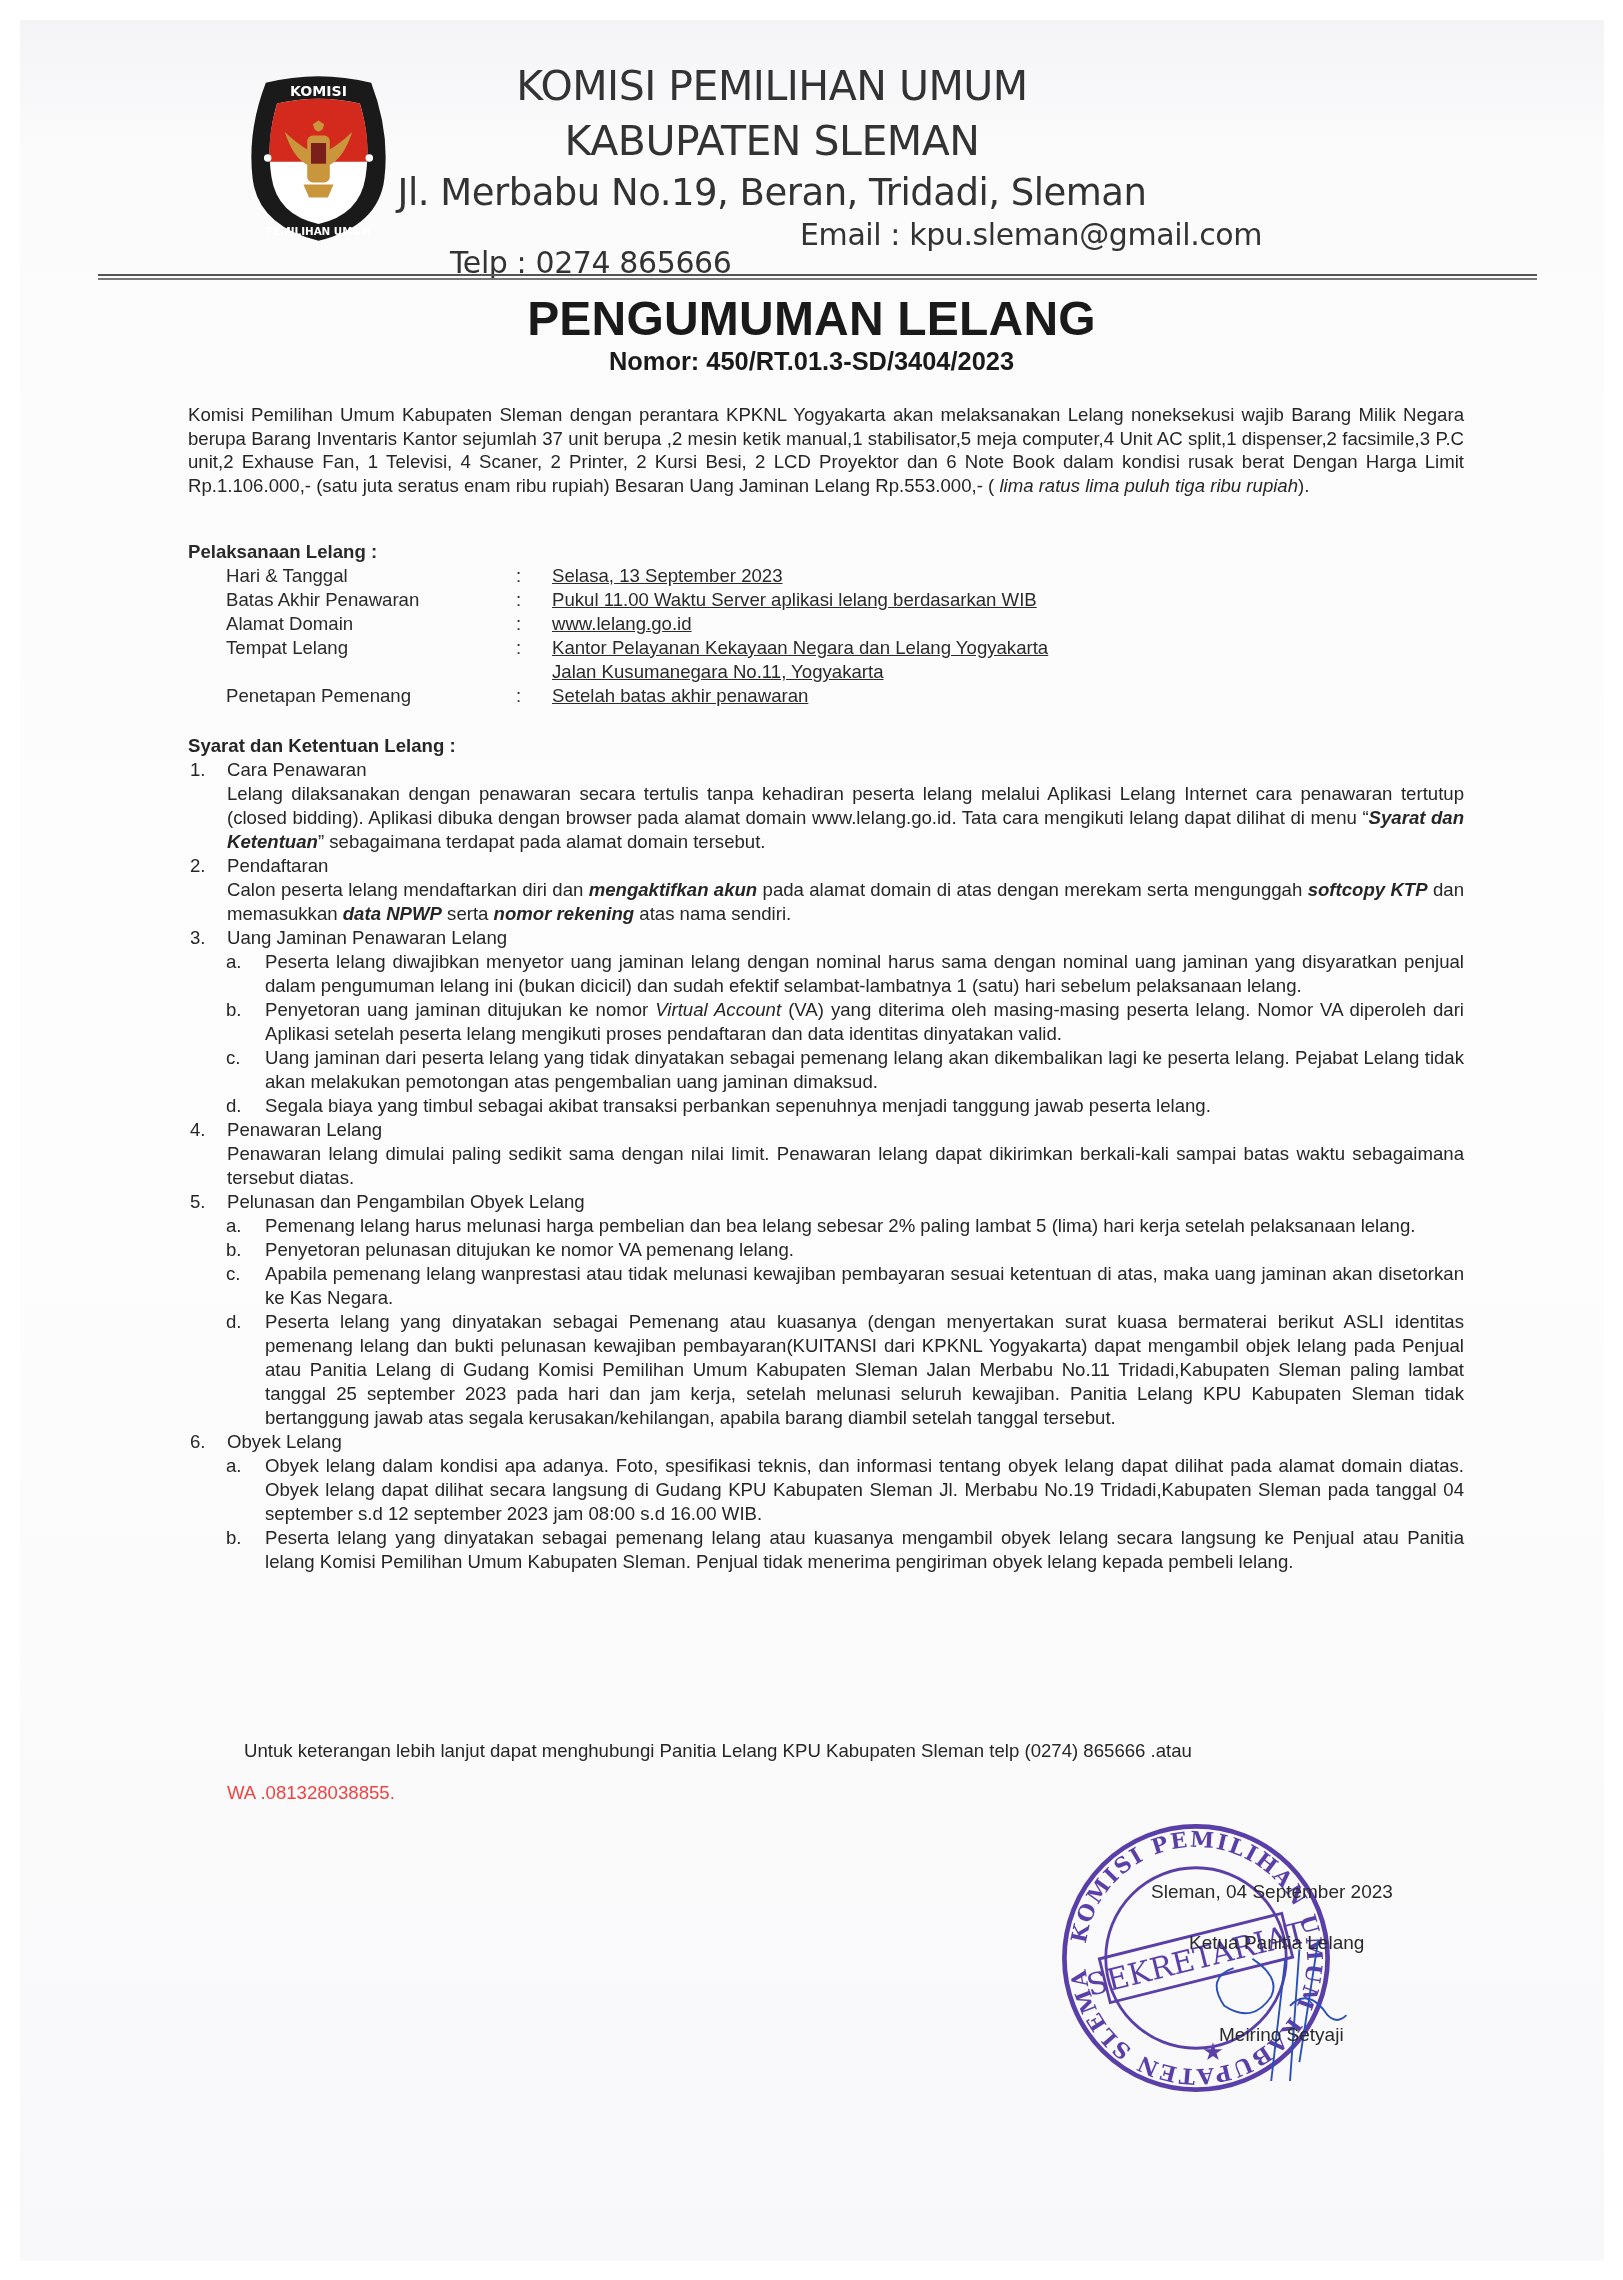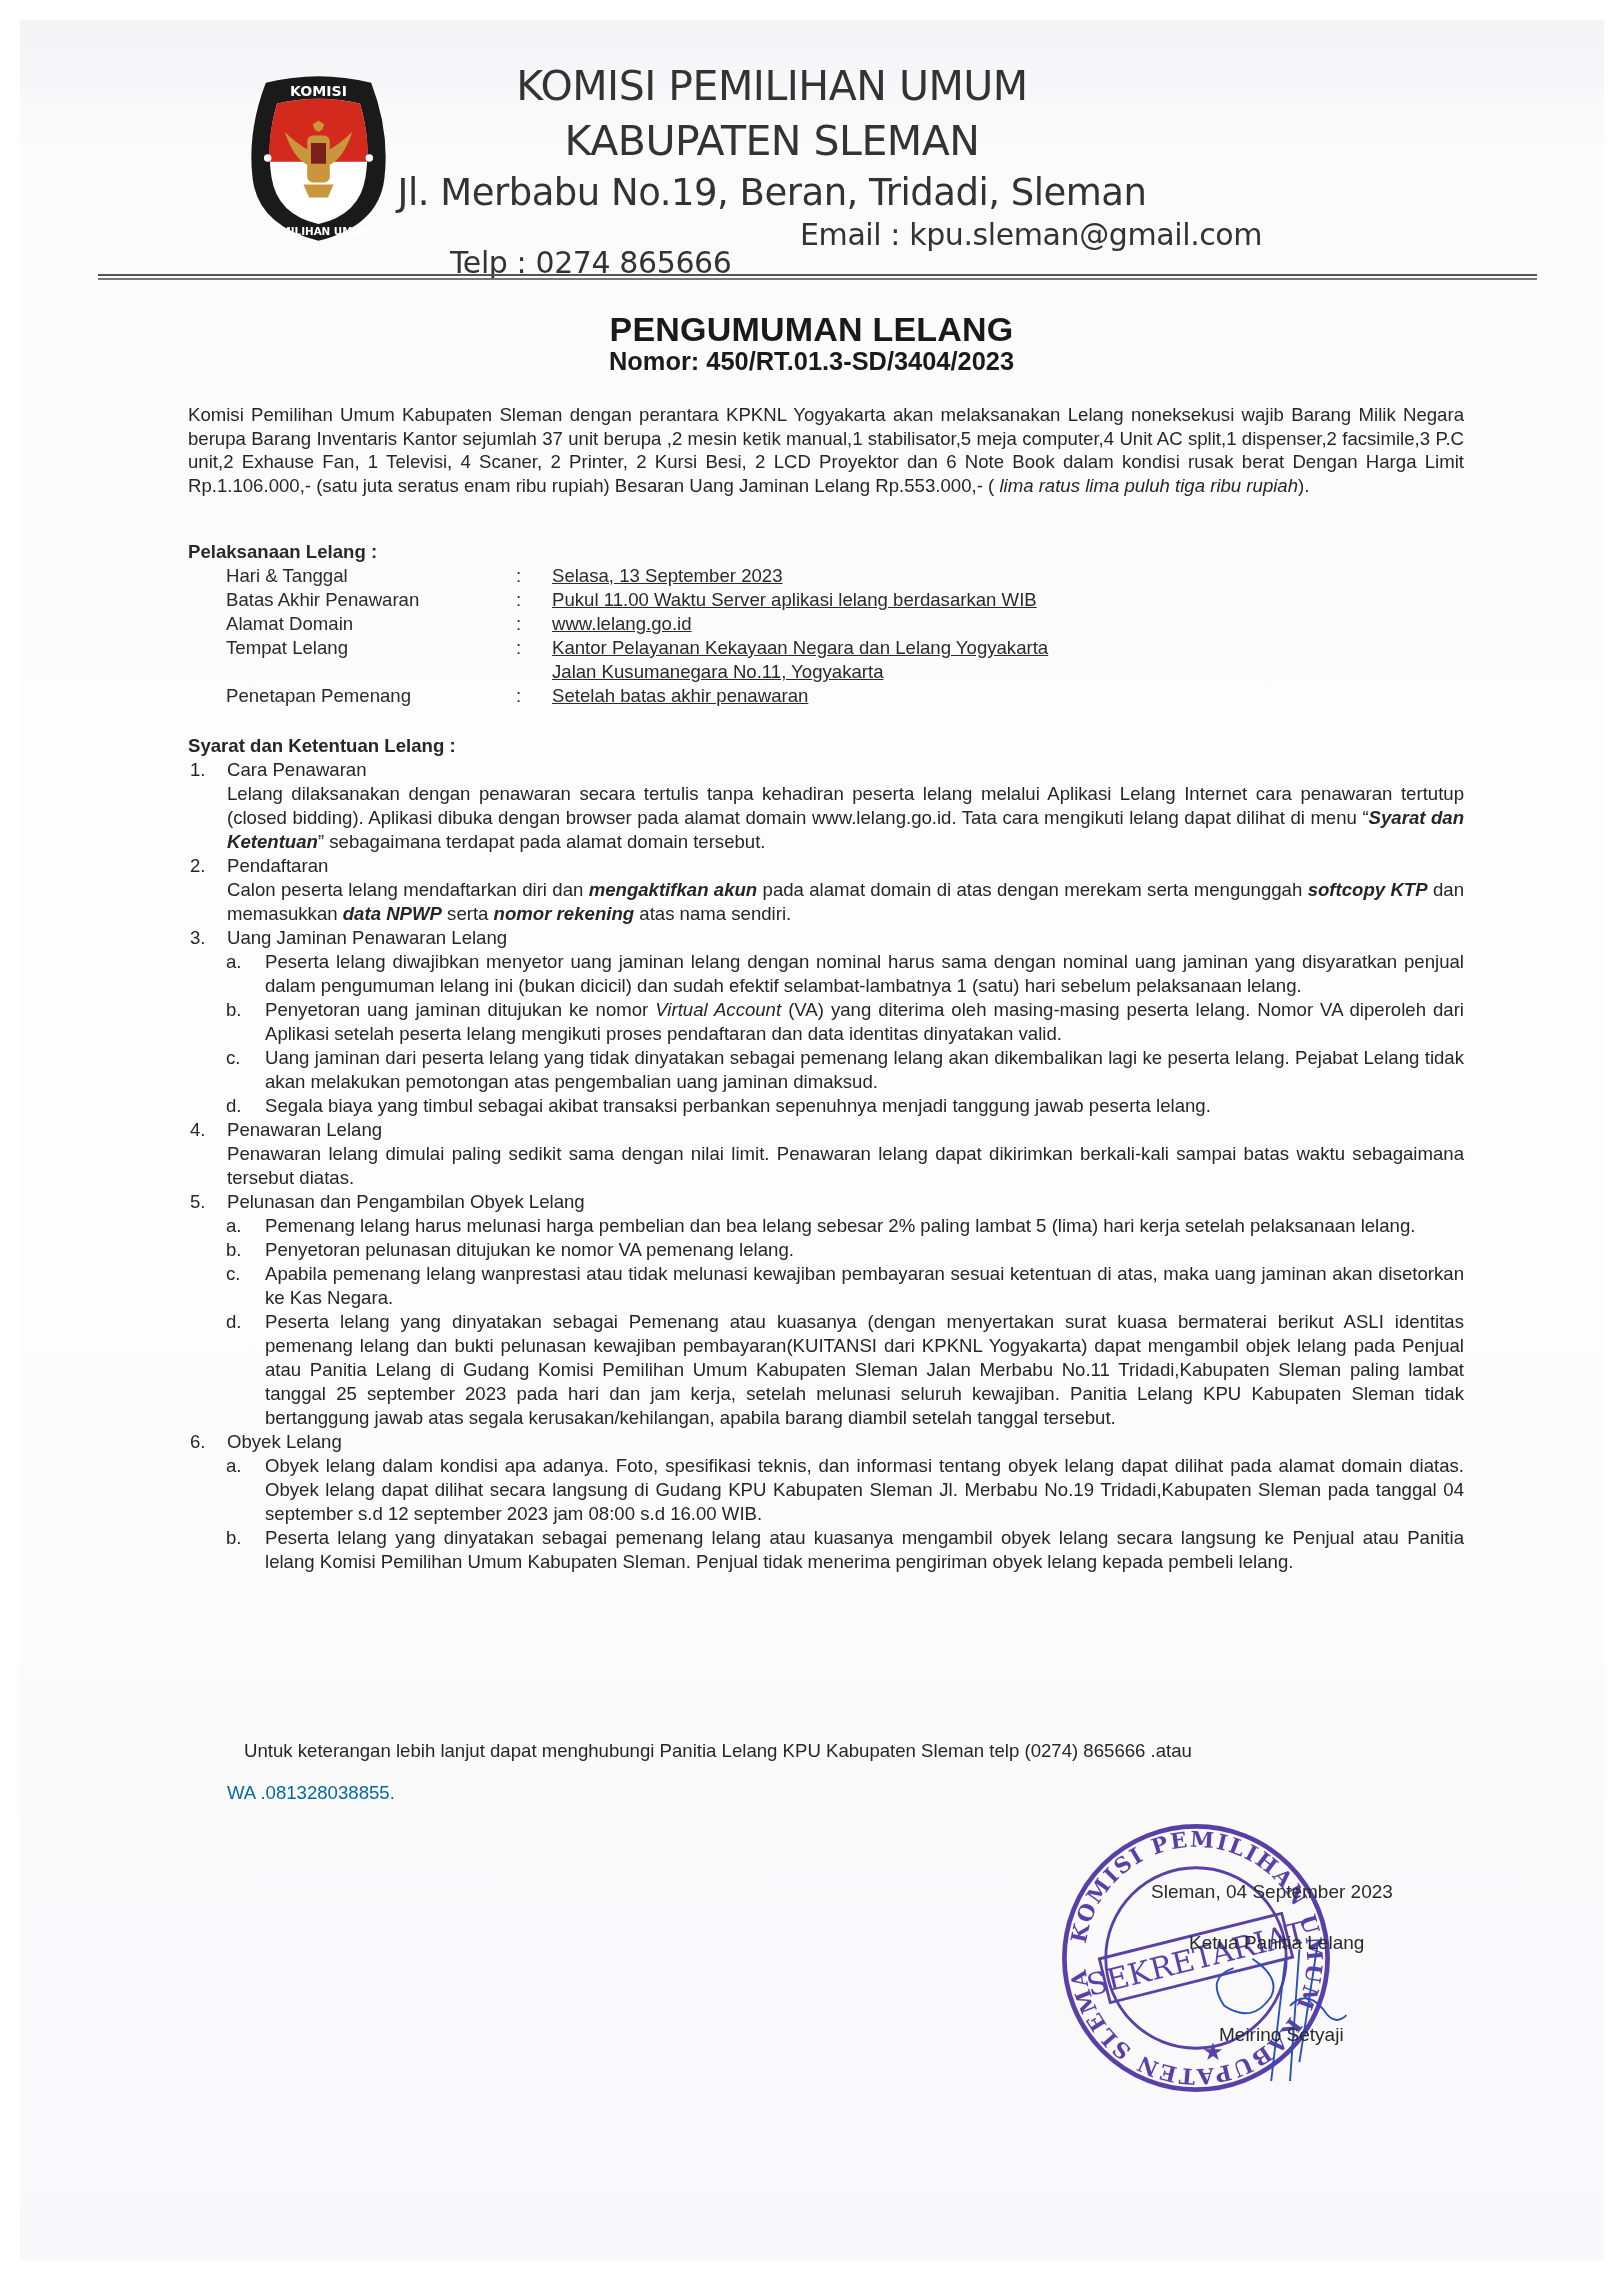--- a/index.html
+++ b/index.html
@@ -13,21 +13,21 @@
             font-family:"DejaVu Sans",sans-serif;letter-spacing:-0.5px;}
   .h1{top:62px;left:254px;width:1036px;font-size:41px;}
   .h2{top:117px;left:254px;width:1036px;font-size:41px;}
   .h3{top:171px;left:254px;width:1036px;font-size:37px;text-align:center;}
   .h4{position:absolute;top:217px;left:450px;font-size:30px;font-family:"DejaVu Sans",sans-serif;color:#333;letter-spacing:-0.4px;margin-top:28px;}
   .h4b{position:absolute;top:217px;left:800px;font-size:30px;font-family:"DejaVu Sans",sans-serif;color:#333;letter-spacing:-0.4px;}
   .rule{position:absolute;left:98px;top:274px;width:1439px;height:1.9px;background:#555;}
   .rule2{position:absolute;left:98px;top:278px;width:1439px;height:1.9px;background:#777;}
 
   .title{position:absolute;left:0;width:1623px;text-align:center;font-weight:bold;color:#1a1a1a;}
-  .t1{top:310px;font-size:34px;letter-spacing:0.2px;}
+  .t1{top:291px;font-size:48px;letter-spacing:0.2px;}
   .t2{top:347px;font-size:25.4px;}
 
   .body{position:absolute;left:188px;width:1276px;font-size:18.6px;line-height:23.5px;color:#262626;}
   .para{top:403px;text-align:justify;}
   .para i{font-style:italic;}
   .sec-h{font-weight:bold;}
   .tbl{position:absolute;left:188px;top:540px;font-size:18.6px;line-height:24px;}
   .tbl .row{position:relative;height:24px;}
   .tbl .lbl{position:absolute;left:38px;white-space:nowrap;}
   .tbl .col{position:absolute;left:328px;}
@@ -35,21 +35,21 @@
 
   .terms{position:absolute;left:188px;top:734px;width:1276px;font-size:18.6px;line-height:24px;color:#262626;}
   .item{position:relative;padding-left:39px;}
   .item .num{position:absolute;left:1.9px;top:0;}
   .sub{position:relative;padding-left:77px;text-align:justify;}
   .sub .let{position:absolute;left:38px;top:0;}
   .desc{padding-left:39px;text-align:justify;}
   .bi{font-weight:bold;font-style:italic;}
 
   .contact{position:absolute;left:227px;top:1740px;font-size:18.6px;color:#262626;margin-left:17px;}
-  .wa{position:absolute;left:227px;top:1782px;font-size:18.6px;color:#0369a1;}
+  .wa{position:absolute;left:227px;top:1782px;font-size:18.6px;color:#ef4444;}
 
   .stamp{position:absolute;left:1055px;top:1817px;width:282px;height:282px;}
   .sig-date{position:absolute;left:1151px;top:1881px;font-size:19px;color:#2a2a2a;}
   .sig-role{position:absolute;left:1189px;top:1932px;font-size:19px;color:#2a2a2a;}
   .sig-name{position:absolute;left:1219px;top:2024px;font-size:19px;color:#2a2a2a;}
   .signature{position:absolute;left:1196px;top:1940px;width:188px;height:141px;}
 </style>
 </head>
 <body>
 

